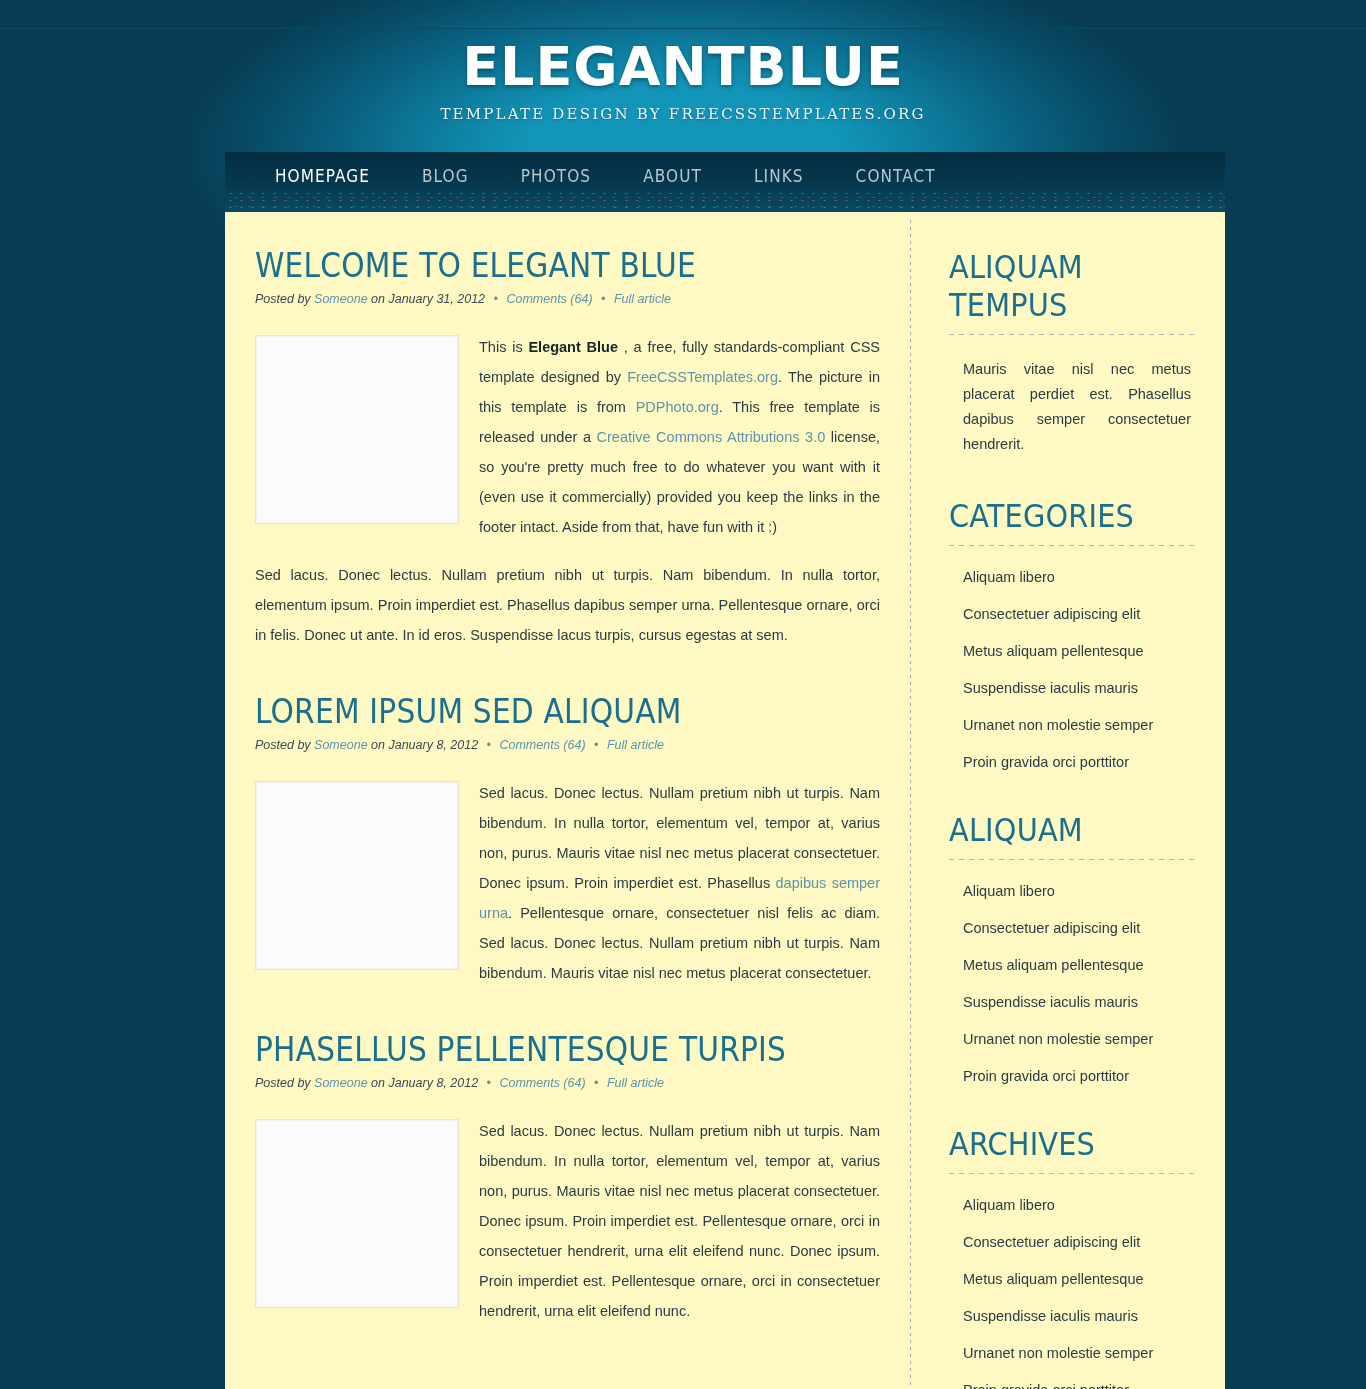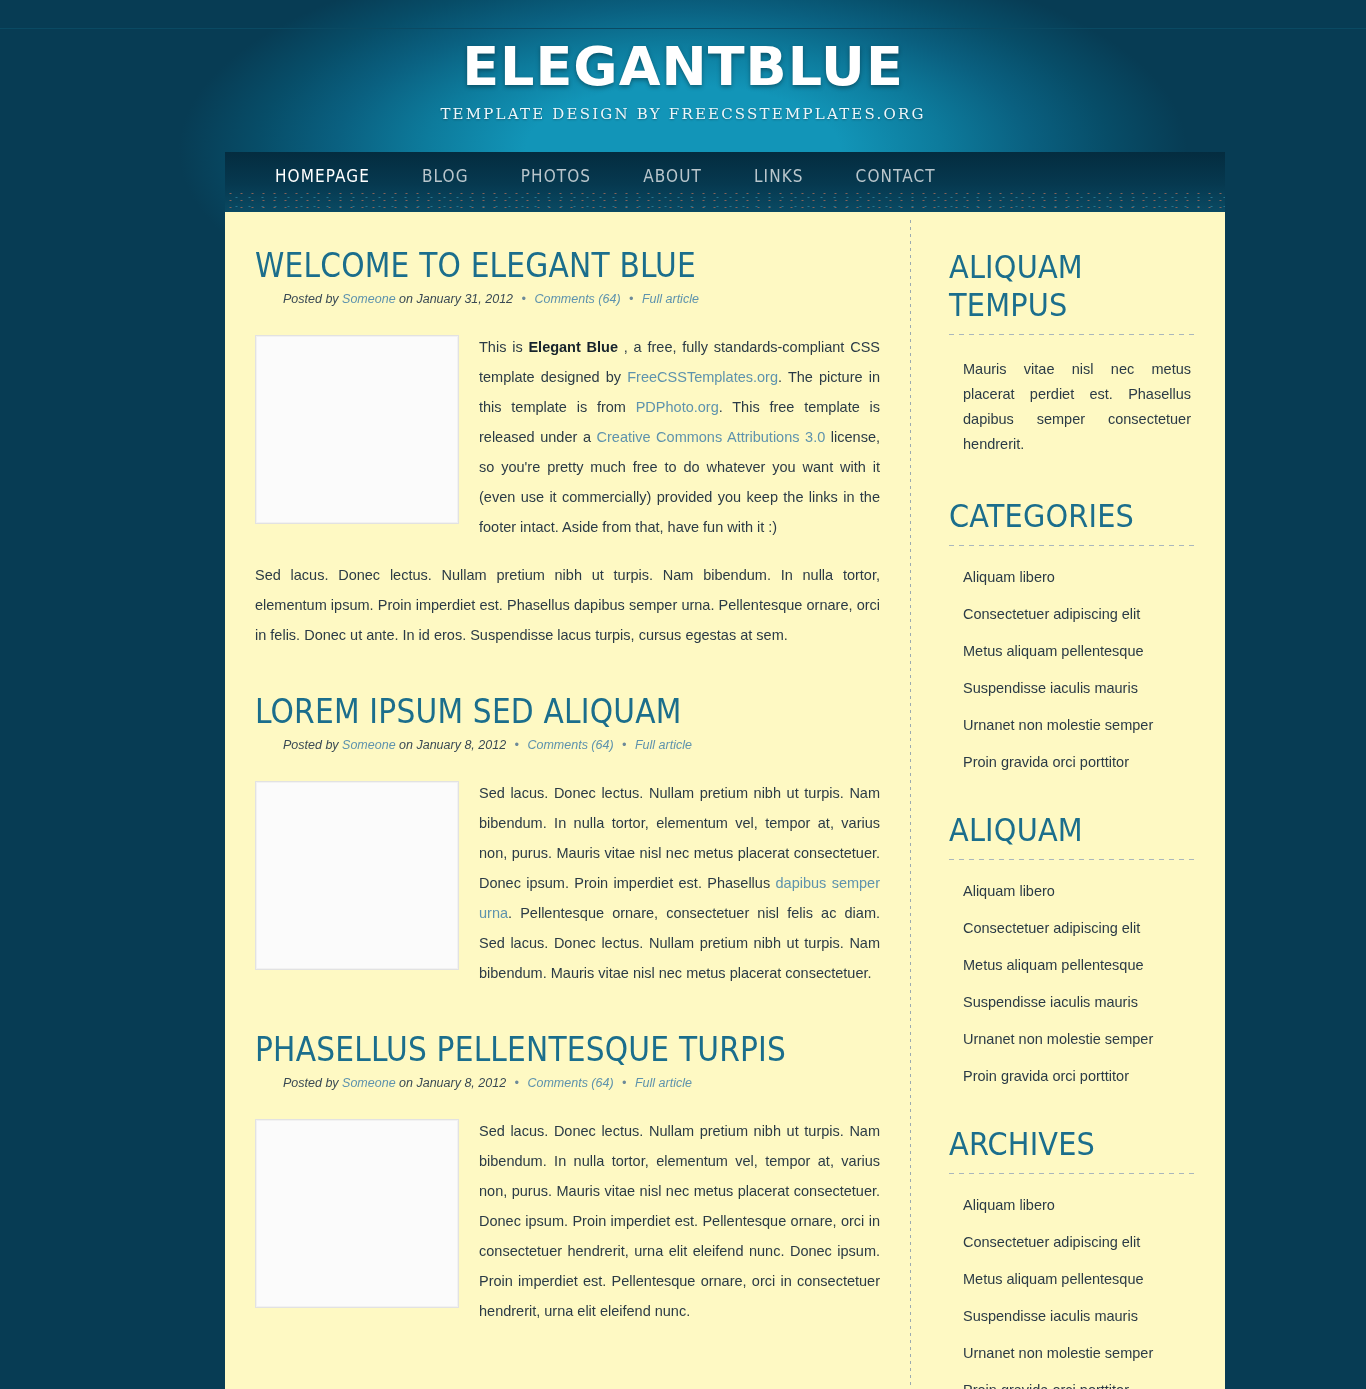--- a/index.html
+++ b/index.html
@@ -153,21 +153,20 @@
     letter-spacing: 0.2px;
     line-height: 1.12;
     margin-bottom: 7px;
   }
   .post-meta {
     font-family: "Liberation Sans", sans-serif;
     font-style: italic;
     font-size: 12.5px;
     color: #3a4a54;
     margin-bottom: 26px;
-    margin-left: 28px;
   }
   .post-meta a { color: #5e93ad; text-decoration: none; }
   .post-meta .sep { color: #6d8a99; margin: 0 5px; }
 
   .post-body {
     font-size: 14.5px;
     line-height: 30px;
     color: #2b3b46;
     text-align: justify;
   }

